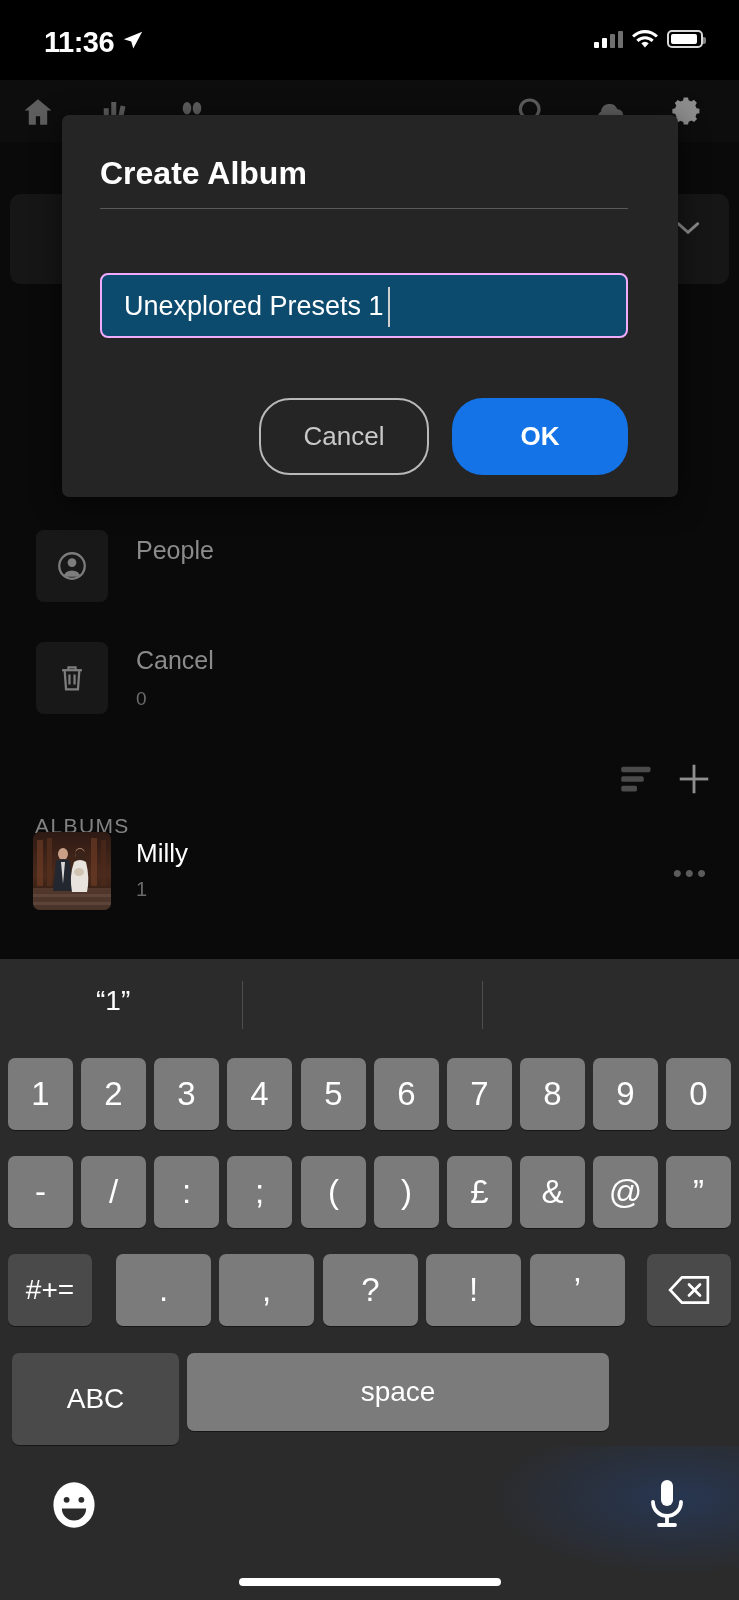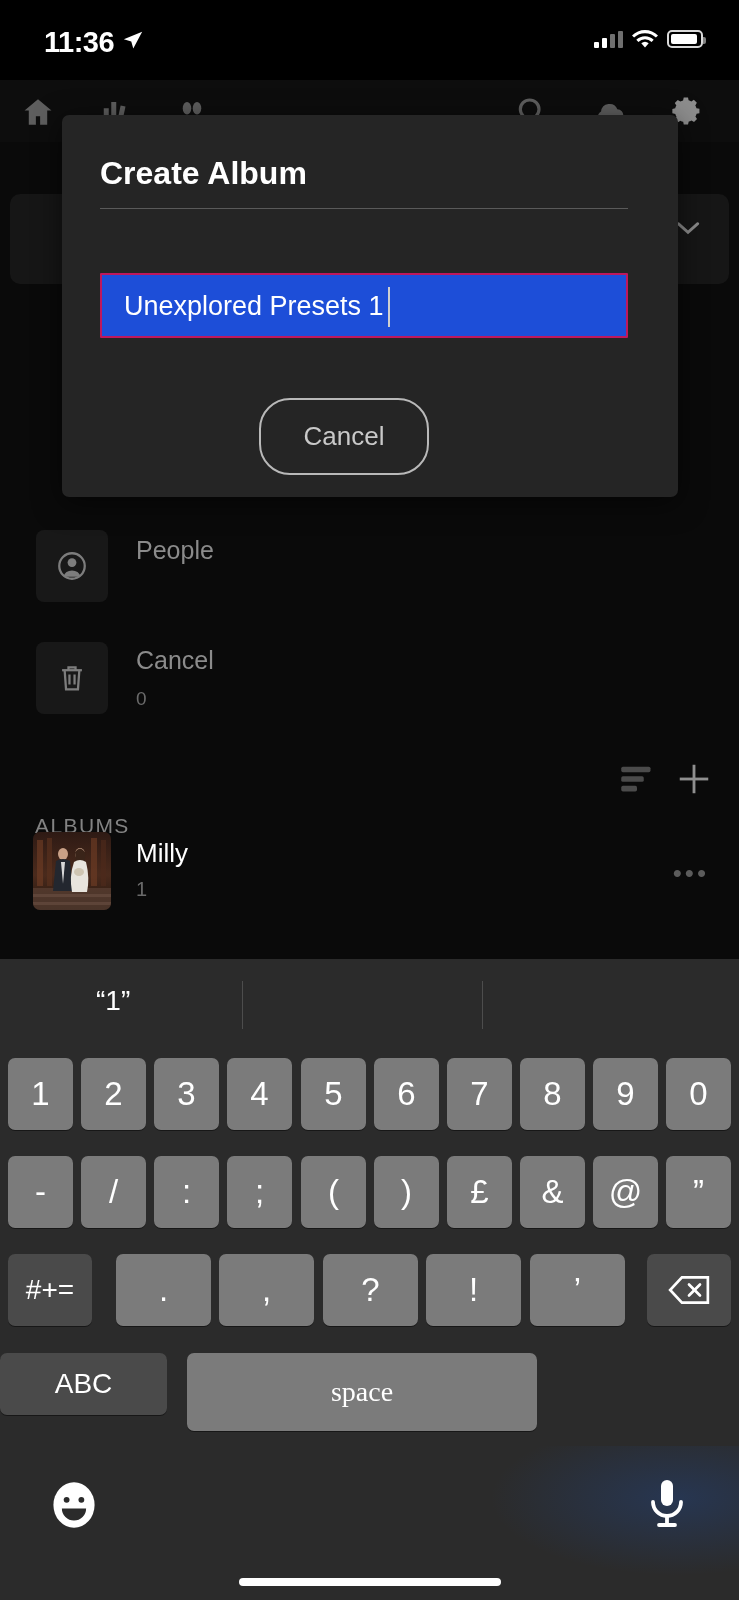--- a/index.html
+++ b/index.html
@@ -133,22 +133,22 @@
     position: absolute; left: 38px; top: 40px;
     color: #fff; font-size: 32px; font-weight: bold;
   }
   #dialog-divider {
     position: absolute; left: 38px; top: 93px;
     width: 528px; height: 1px; background: #5a5a5a;
   }
   #album-name-input {
     position: absolute; left: 38px; top: 158px;
     width: 528px; height: 65px;
-    background: #1d4ed8;
-    border: 2px solid #be185d; border-radius: 1px;
+    background: #0c4a6e;
+    border: 2px solid #f0abfc; border-radius: 8px;
   }
   #album-name-value {
     position: absolute; left: 22px; top: 50%; transform: translateY(-50%);
     color: #fff; font-size: 27px; white-space: nowrap;
   }
   #album-name-caret {
     position: absolute; left: 0; top: 12px;
     width: 2px; height: 40px; background: #cfcfcf;
   }
   .dlg-btn {
@@ -376,20 +376,21 @@
   <div id="dialog">
     <div id="dialog-title">Create Album</div>
     <div id="dialog-divider"></div>
 
     <div id="album-name-input">
       <div id="album-name-value">Unexplored Presets 1</div>
       <div id="album-name-caret" style="left: 286px;"></div>
     </div>
 
     <div class="dlg-btn" id="dialog-cancel">Cancel</div>
+    <div class="dlg-btn" id="dialog-ok">OK</div>
   </div>
 
   <div id="keyboard">
 
     <div id="predictive">
       <div id="pred-word">“1”</div>
       <div class="pred-divider" id="pred-div-1"></div>
       <div class="pred-divider" id="pred-div-2"></div>
     </div>
 
@@ -426,22 +427,22 @@
         <div class="key" style="left: 530px; width: 95px;">’</div>
         <div class="key dark" style="left: 647px; width: 84px;">
           <svg viewBox="0 0 28 20" width="44" height="32" fill="none" stroke="#fff" stroke-width="1.7" stroke-linecap="round">
             <path d="M9.5 2h16.5v16H9.5L2 10z"></path>
             <line x1="14" y1="6.5" x2="21" y2="13.5"></line>
             <line x1="21" y1="6.5" x2="14" y2="13.5"></line>
           </svg>
         </div>
       </div>
     <div class="krow" id="krow-4">
-        <div class="key dark bigrow key-small" style="left: 0; width: 167px; height: 62px;">ABC</div>
-        <div class="key bigrow key-small" style="left: 187px; width: 350px; height: 78px; font-family: Liberation Serif, serif;">space</div>
+        <div class="key dark bigrow key-small" style="left: 12px; width: 167px; height: 92px;">ABC</div>
+        <div class="key bigrow key-small" style="left: 187px; width: 422px; height: 78px;">space</div>
       </div>
 
     <div id="kb-bottom">
       <div id="mic-glow"></div>
       <div id="emoji-btn">
         <svg viewBox="0 0 24 24" width="52" height="52">
           <ellipse cx="12" cy="12" rx="9.5" ry="10.5" fill="#fff"></ellipse>
           <circle cx="8.6" cy="9.6" r="1.35" fill="#2b2b2b"></circle>
           <circle cx="15.4" cy="9.6" r="1.35" fill="#2b2b2b"></circle>
           <path d="M6.4 13.6h11.2a5.6 5.6 0 0 1-11.2 0z" fill="#2b2b2b"></path>

